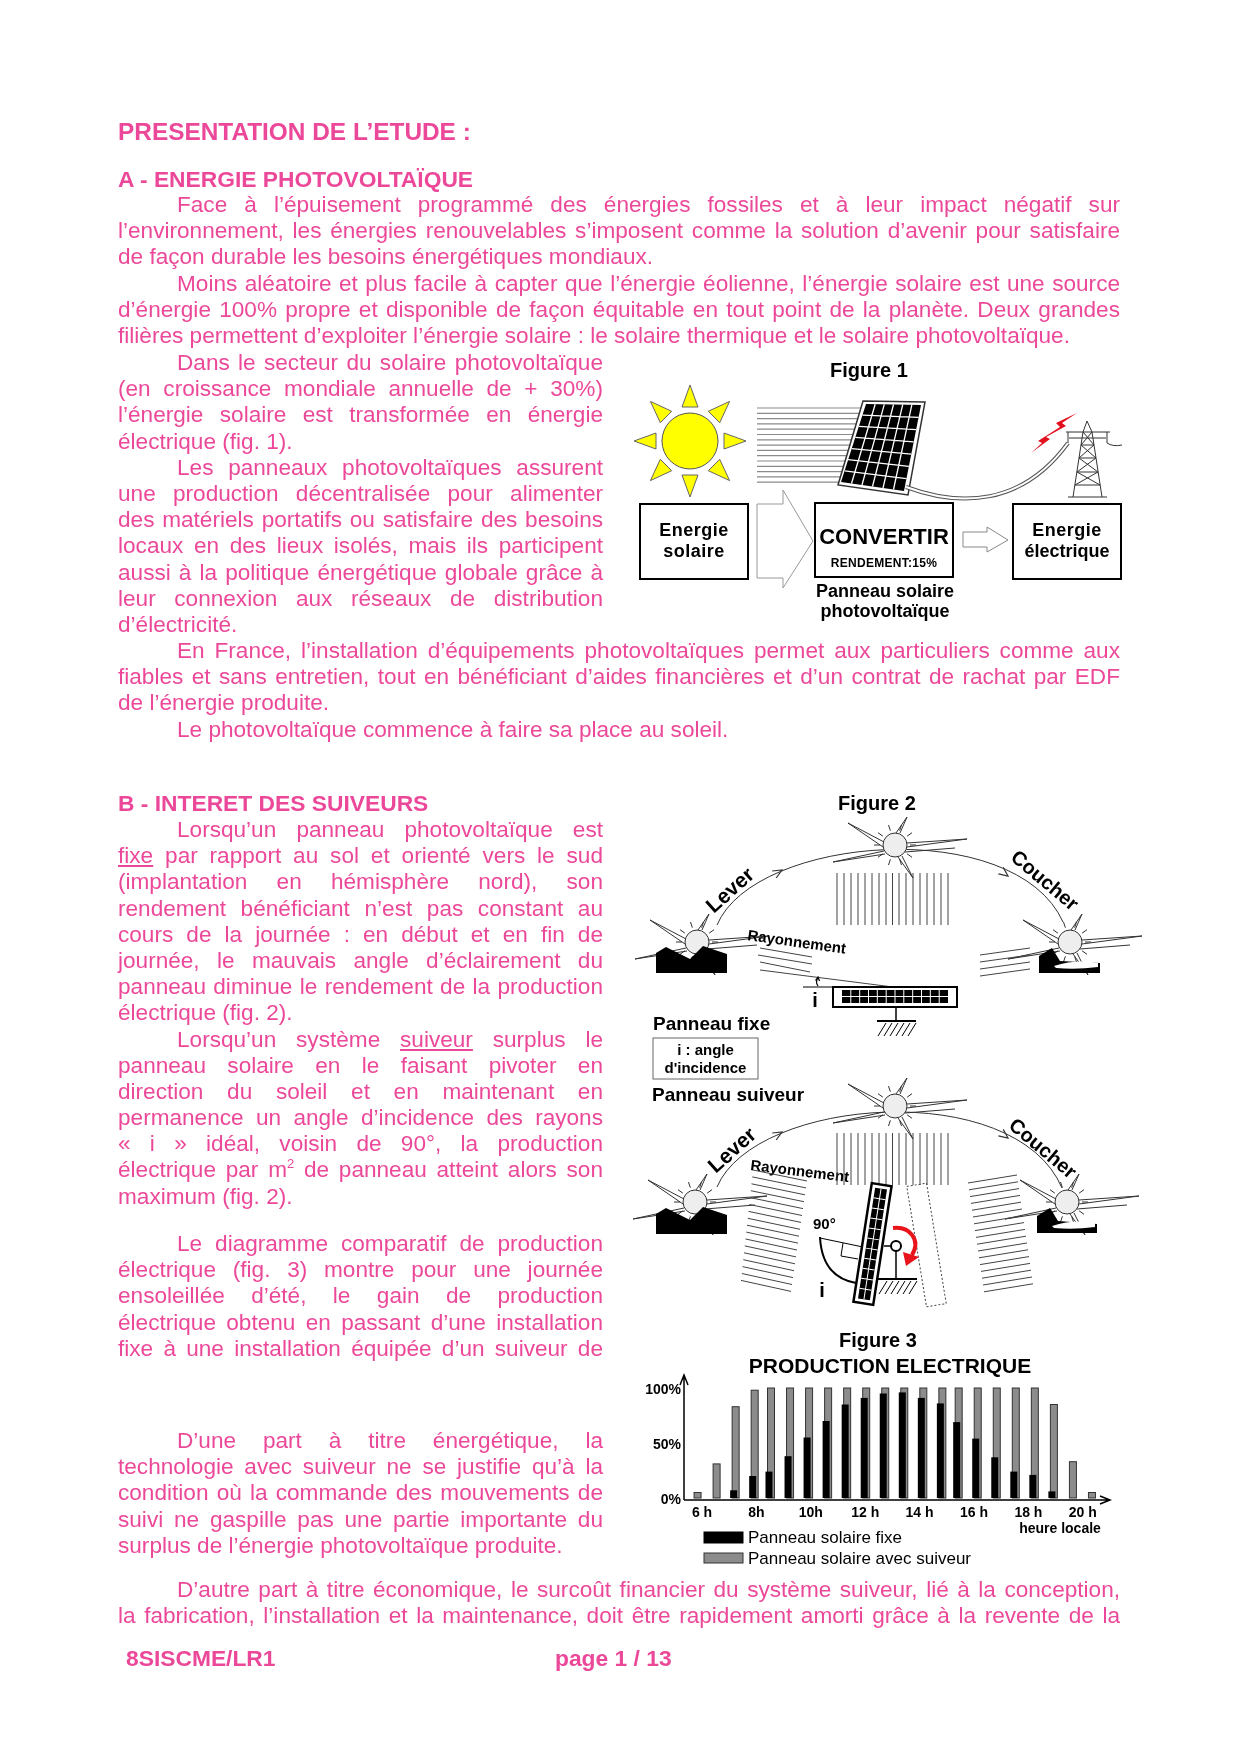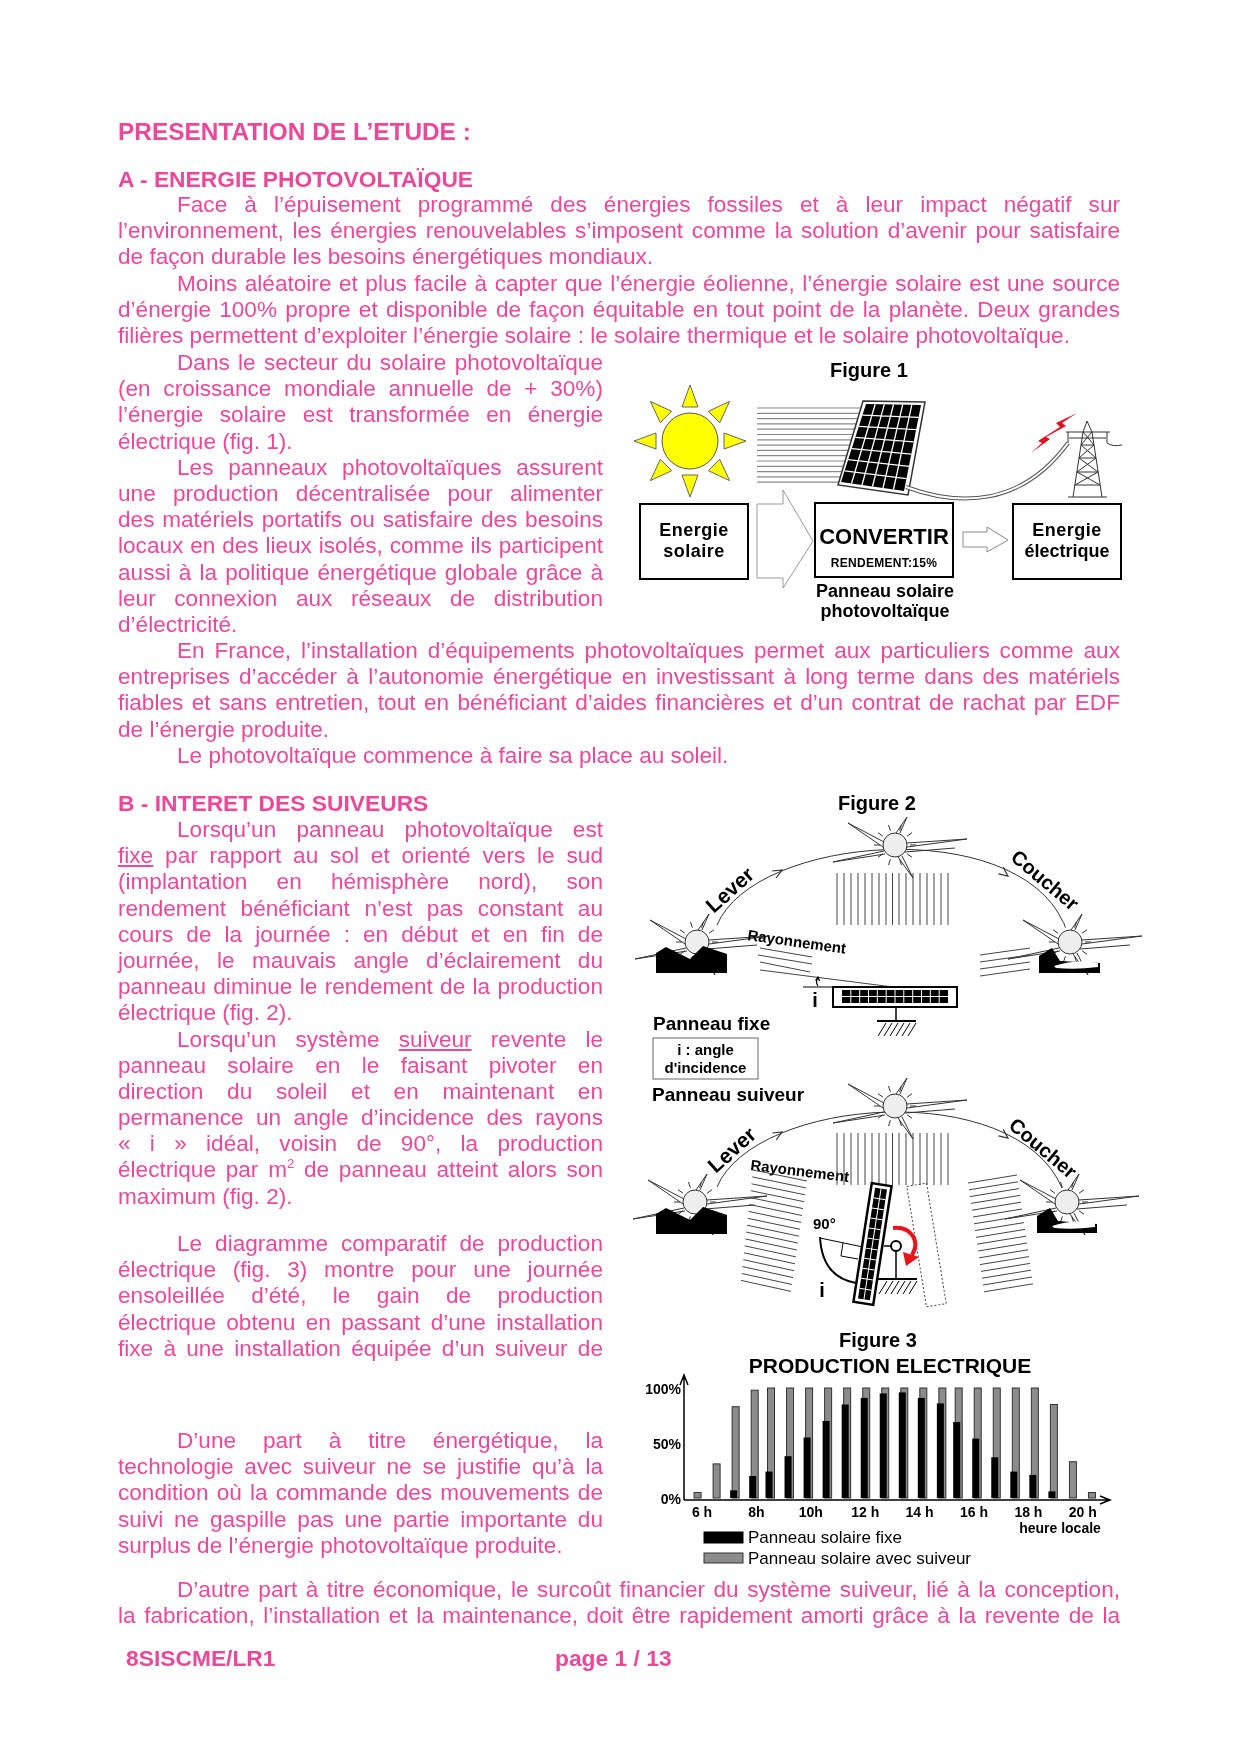--- a/index.html
+++ b/index.html
@@ -49,31 +49,30 @@
     <div>
       <div class="ln ind">Dans le secteur du solaire photovoltaïque</div>
       <div class="ln">(en croissance mondiale annuelle de + 30%)</div>
       <div class="ln">l’énergie solaire est transformée en énergie</div>
       <div class="ln last">électrique (fig. 1).</div>
     </div>
     <div>
       <div class="ln ind">Les panneaux photovoltaïques assurent</div>
       <div class="ln">une production décentralisée pour alimenter</div>
       <div class="ln">des matériels portatifs ou satisfaire des besoins</div>
-      <div class="ln">locaux en des lieux isolés, comme ils participent</div>
+      <div class="ln">locaux en des lieux isolés, mais ils participent</div>
       <div class="ln">aussi à la politique énergétique globale grâce à</div>
       <div class="ln">leur connexion aux réseaux de distribution</div>
       <div class="ln last">d’électricité.</div>
     </div>
   </div>
 
   <div class="blk full" style="top:638px">
     <div>
       <div class="ln ind">En France, l’installation d’équipements photovoltaïques permet aux particuliers comme aux</div>
-      <div class="ln">entreprises d’accéder à l’autonomie énergétique en investissant à long terme dans des matériels</div>
       <div class="ln">fiables et sans entretien, tout en bénéficiant d’aides financières et d’un contrat de rachat par EDF</div>
       <div class="ln last">de l’énergie produite.</div>
     </div>
     <div>
       <div class="ln ind last">Le photovoltaïque commence à faire sa place au soleil.</div>
     </div>
   </div>
 
   <div class="heading" style="top:790px">B - INTERET DES SUIVEURS</div>
 
@@ -82,21 +81,21 @@
       <div class="ln ind">Lorsqu’un panneau photovoltaïque est</div>
       <div class="ln"><span class="u">fixe</span> <span>par rapport au sol et orienté vers le sud</span></div>
       <div class="ln">(implantation en hémisphère nord), son</div>
       <div class="ln">rendement bénéficiant n’est pas constant au</div>
       <div class="ln">cours de la journée : en début et en fin de</div>
       <div class="ln">journée, le mauvais angle d’éclairement du</div>
       <div class="ln">panneau diminue le rendement de la production</div>
       <div class="ln last">électrique (fig. 2).</div>
     </div>
     <div>
-      <div class="ln ind"><span>Lorsqu’un système</span> <span class="u">suiveur</span> <span>revente le</span></div>
+      <div class="ln ind"><span>Lorsqu’un système</span> <span class="u">suiveur</span> <span>surplus le</span></div>
       <div class="ln">panneau solaire en le faisant pivoter en</div>
       <div class="ln">direction du soleil et en maintenant en</div>
       <div class="ln">permanence un angle d’incidence des rayons</div>
       <div class="ln">«&nbsp;i&nbsp;» idéal, voisin de 90°, la production</div>
       <div class="ln"><span>électrique par m</span><sup>2</sup> <span>de panneau atteint alors son</span></div>
       <div class="ln last">maximum (fig. 2).</div>
     </div>
   </div>
 
   <div class="blk col" style="top:1231px">

